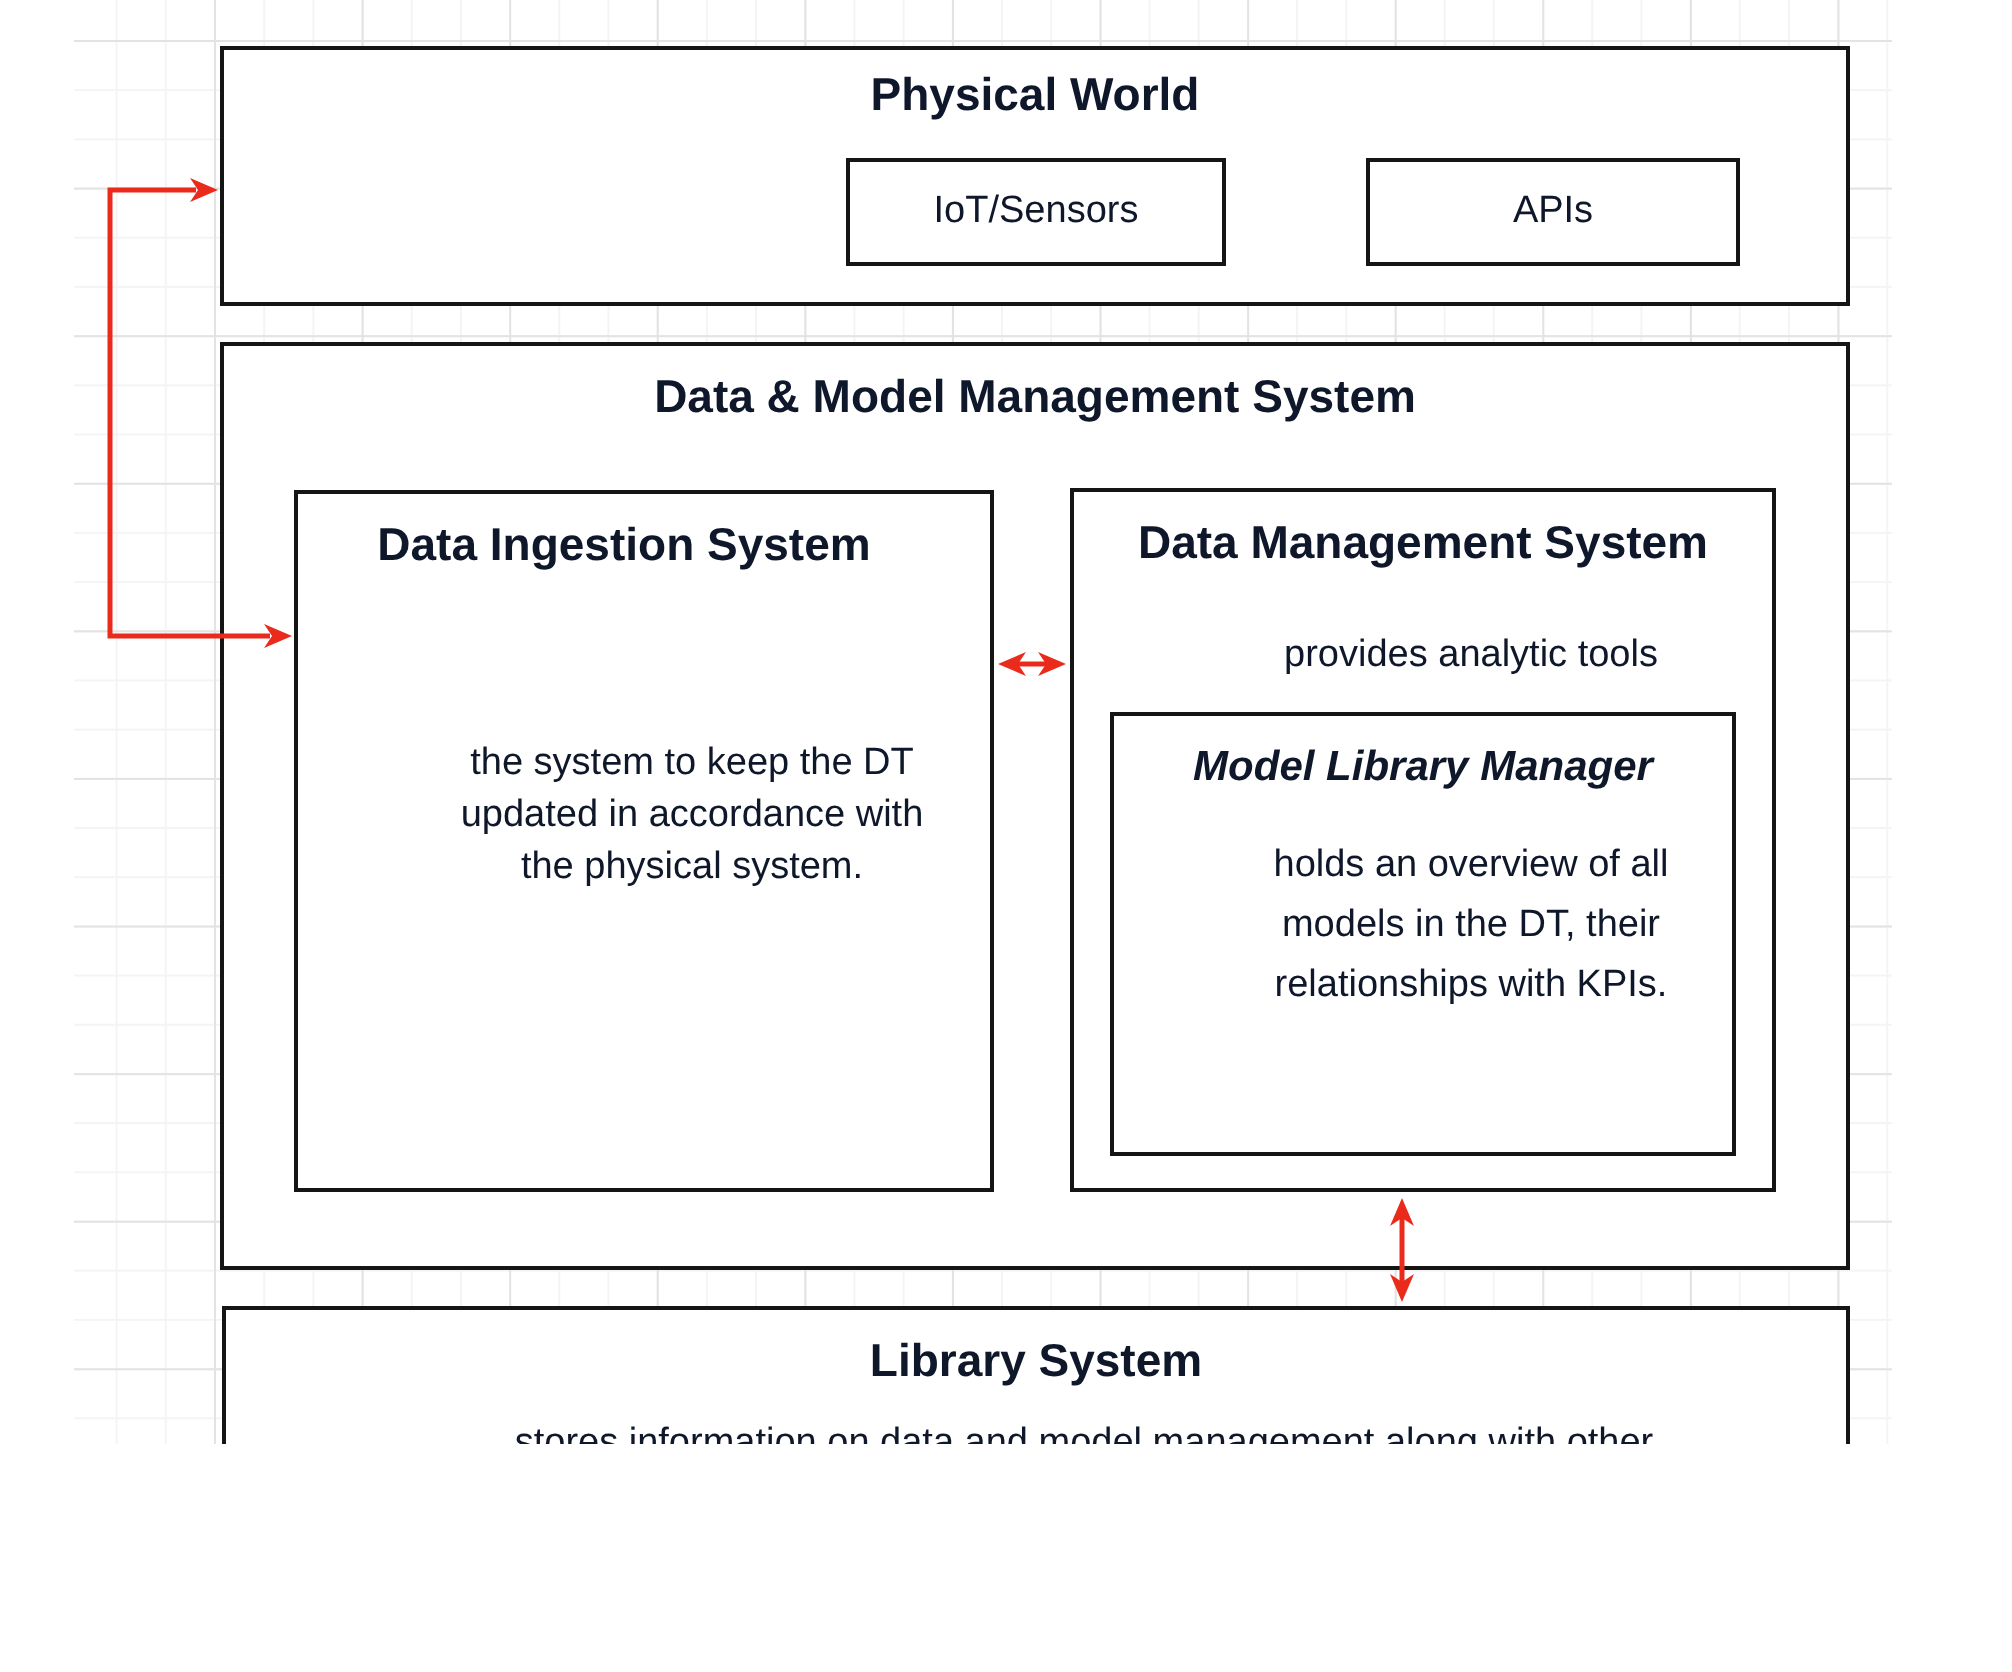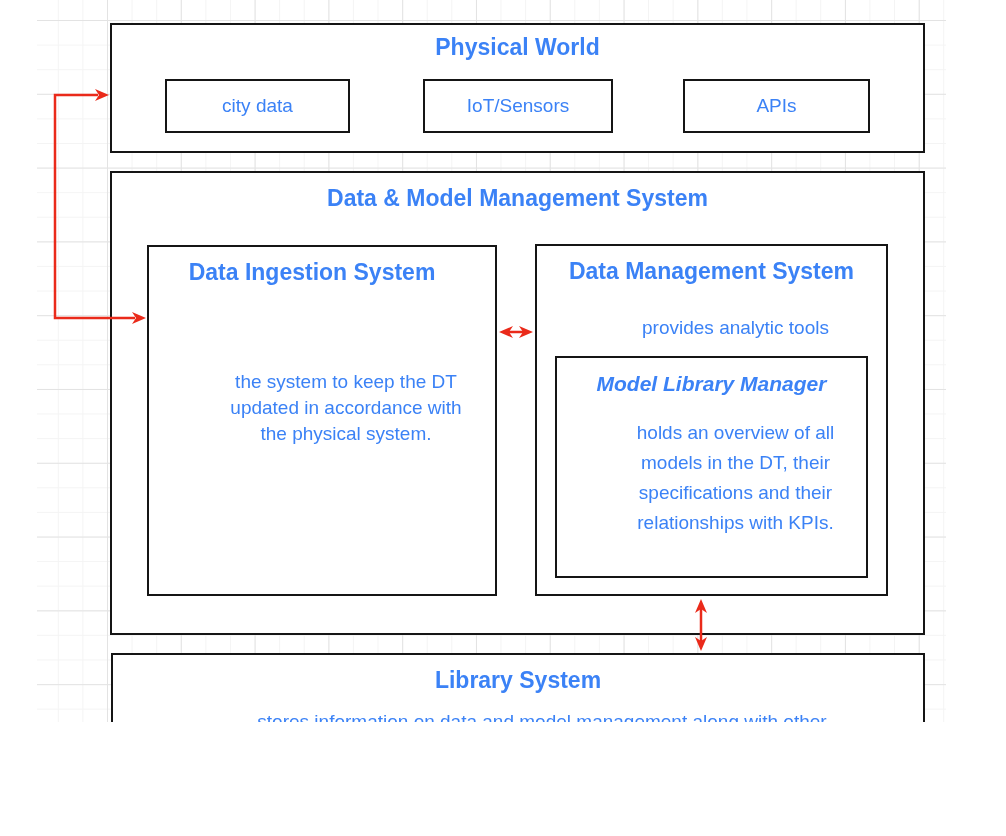--- a/index.html
+++ b/index.html
@@ -1,19 +1,19 @@
 <!DOCTYPE html>
 <html style="--arrow: #ea2a1a;"><head>
 <meta charset="utf-8">
 <style>
   html,body{margin:0;padding:0;background:#ffffff;}
   #page{
     position:relative;width:1006px;height:722px;overflow:hidden;
     font-family:"Liberation Sans","DejaVu Sans",sans-serif;
-    background:#ffffff;color:#3b82f6;
+    background:#ffffff;color:#0f172a;
   }
   .canvas{
     position:absolute;left:37px;top:0;width:909px;height:817px;
     background-color:#ffffff;
     background-image:
       linear-gradient(to right,#e3e3e3 0 1px,transparent 1px),
       linear-gradient(to bottom,#e3e3e3 0 1px,transparent 1px),
       linear-gradient(to right,#f4f4f4 0 1px,transparent 1px),
       linear-gradient(to bottom,#f4f4f4 0 1px,transparent 1px);
     background-size:73.8px 73.8px,73.8px 73.8px,24.6px 24.6px,24.6px 24.6px;
@@ -37,23 +37,20 @@
 </head>
 <body>
 
 <div id="page">
 
   <div class="canvas"></div>
 
   <div class="box" style="left:110px;top:23px;width:815px;height:130px"></div>
   <div class="lbl h1" style="left:110px;top:34px;width:815px">Physical World</div>
 
-  <div class="box node" style="left:165px;top:79px;width:185px;height:54px">
-    <span class="node-label">city data</span>
-  </div>
   <div class="box node" style="left:423px;top:79px;width:190px;height:54px">
     <span class="node-label">IoT/Sensors</span>
   </div>
   <div class="box node" style="left:683px;top:79px;width:187px;height:54px">
     <span class="node-label">APIs</span>
   </div>
 
   <div class="box" style="left:110px;top:171px;width:815px;height:464px"></div>
   <div class="lbl h1" style="left:110px;top:185px;width:815px">Data &amp; Model Management System</div>
 
@@ -67,21 +64,20 @@
 
   <div class="box" style="left:535px;top:244px;width:353px;height:352px"></div>
   <div class="lbl h1" style="left:535px;top:258px;width:353px">Data Management System</div>
   <div class="bodytext lh26" style="left:535px;top:315px;width:353px">provides analytic tools</div>
 
   <div class="box" style="left:555px;top:356px;width:313px;height:222px"></div>
   <div class="lbl h2" style="left:555px;top:371px;width:313px">Model Library Manager</div>
   <div class="bodytext lh30" style="left:555px;top:418px;width:313px">
     <div>holds an overview of all</div>
     <div>models in the DT, their</div>
-    <div>specifications and their</div>
     <div>relationships with KPIs.</div>
   </div>
 
   <div class="box" style="left:111px;top:653px;width:814px;height:147px"></div>
   <div class="lbl h1" style="left:111px;top:667px;width:814px">Library System</div>
   <div class="bodytext lh30" style="left:111px;top:707px;width:814px">
     <div>stores information on data and model management along with other</div>
     <div>information</div>
   </div>
 

